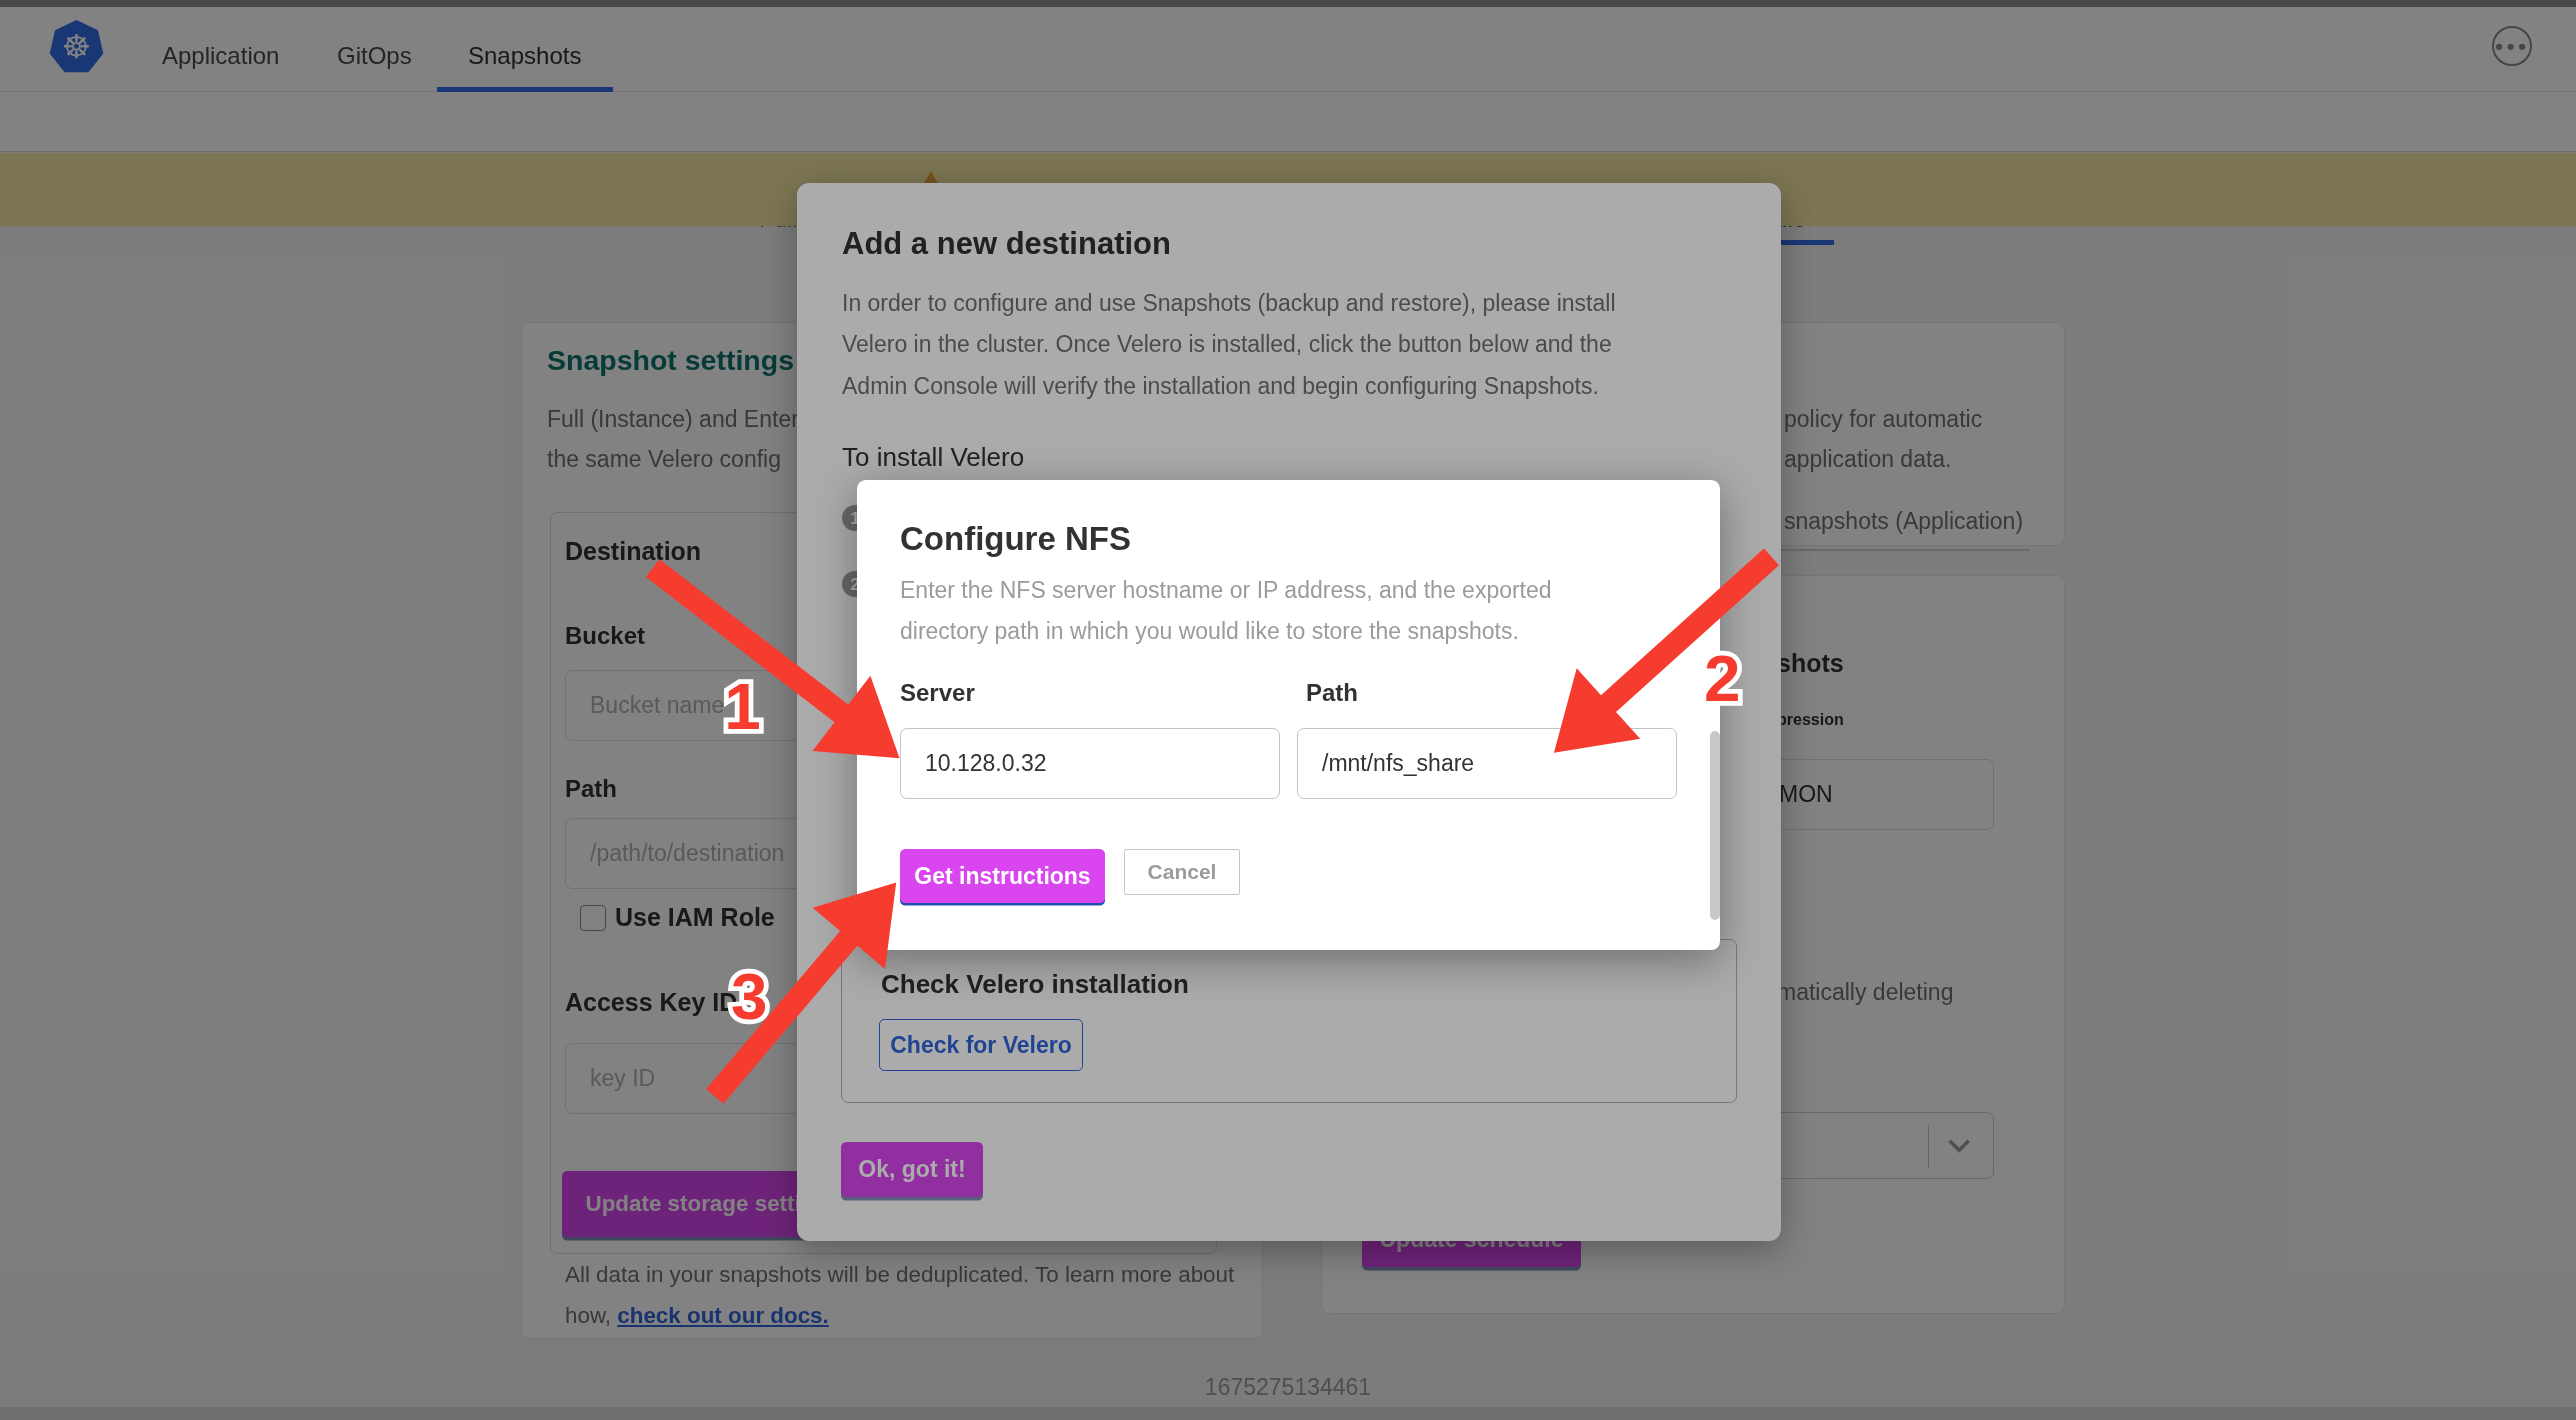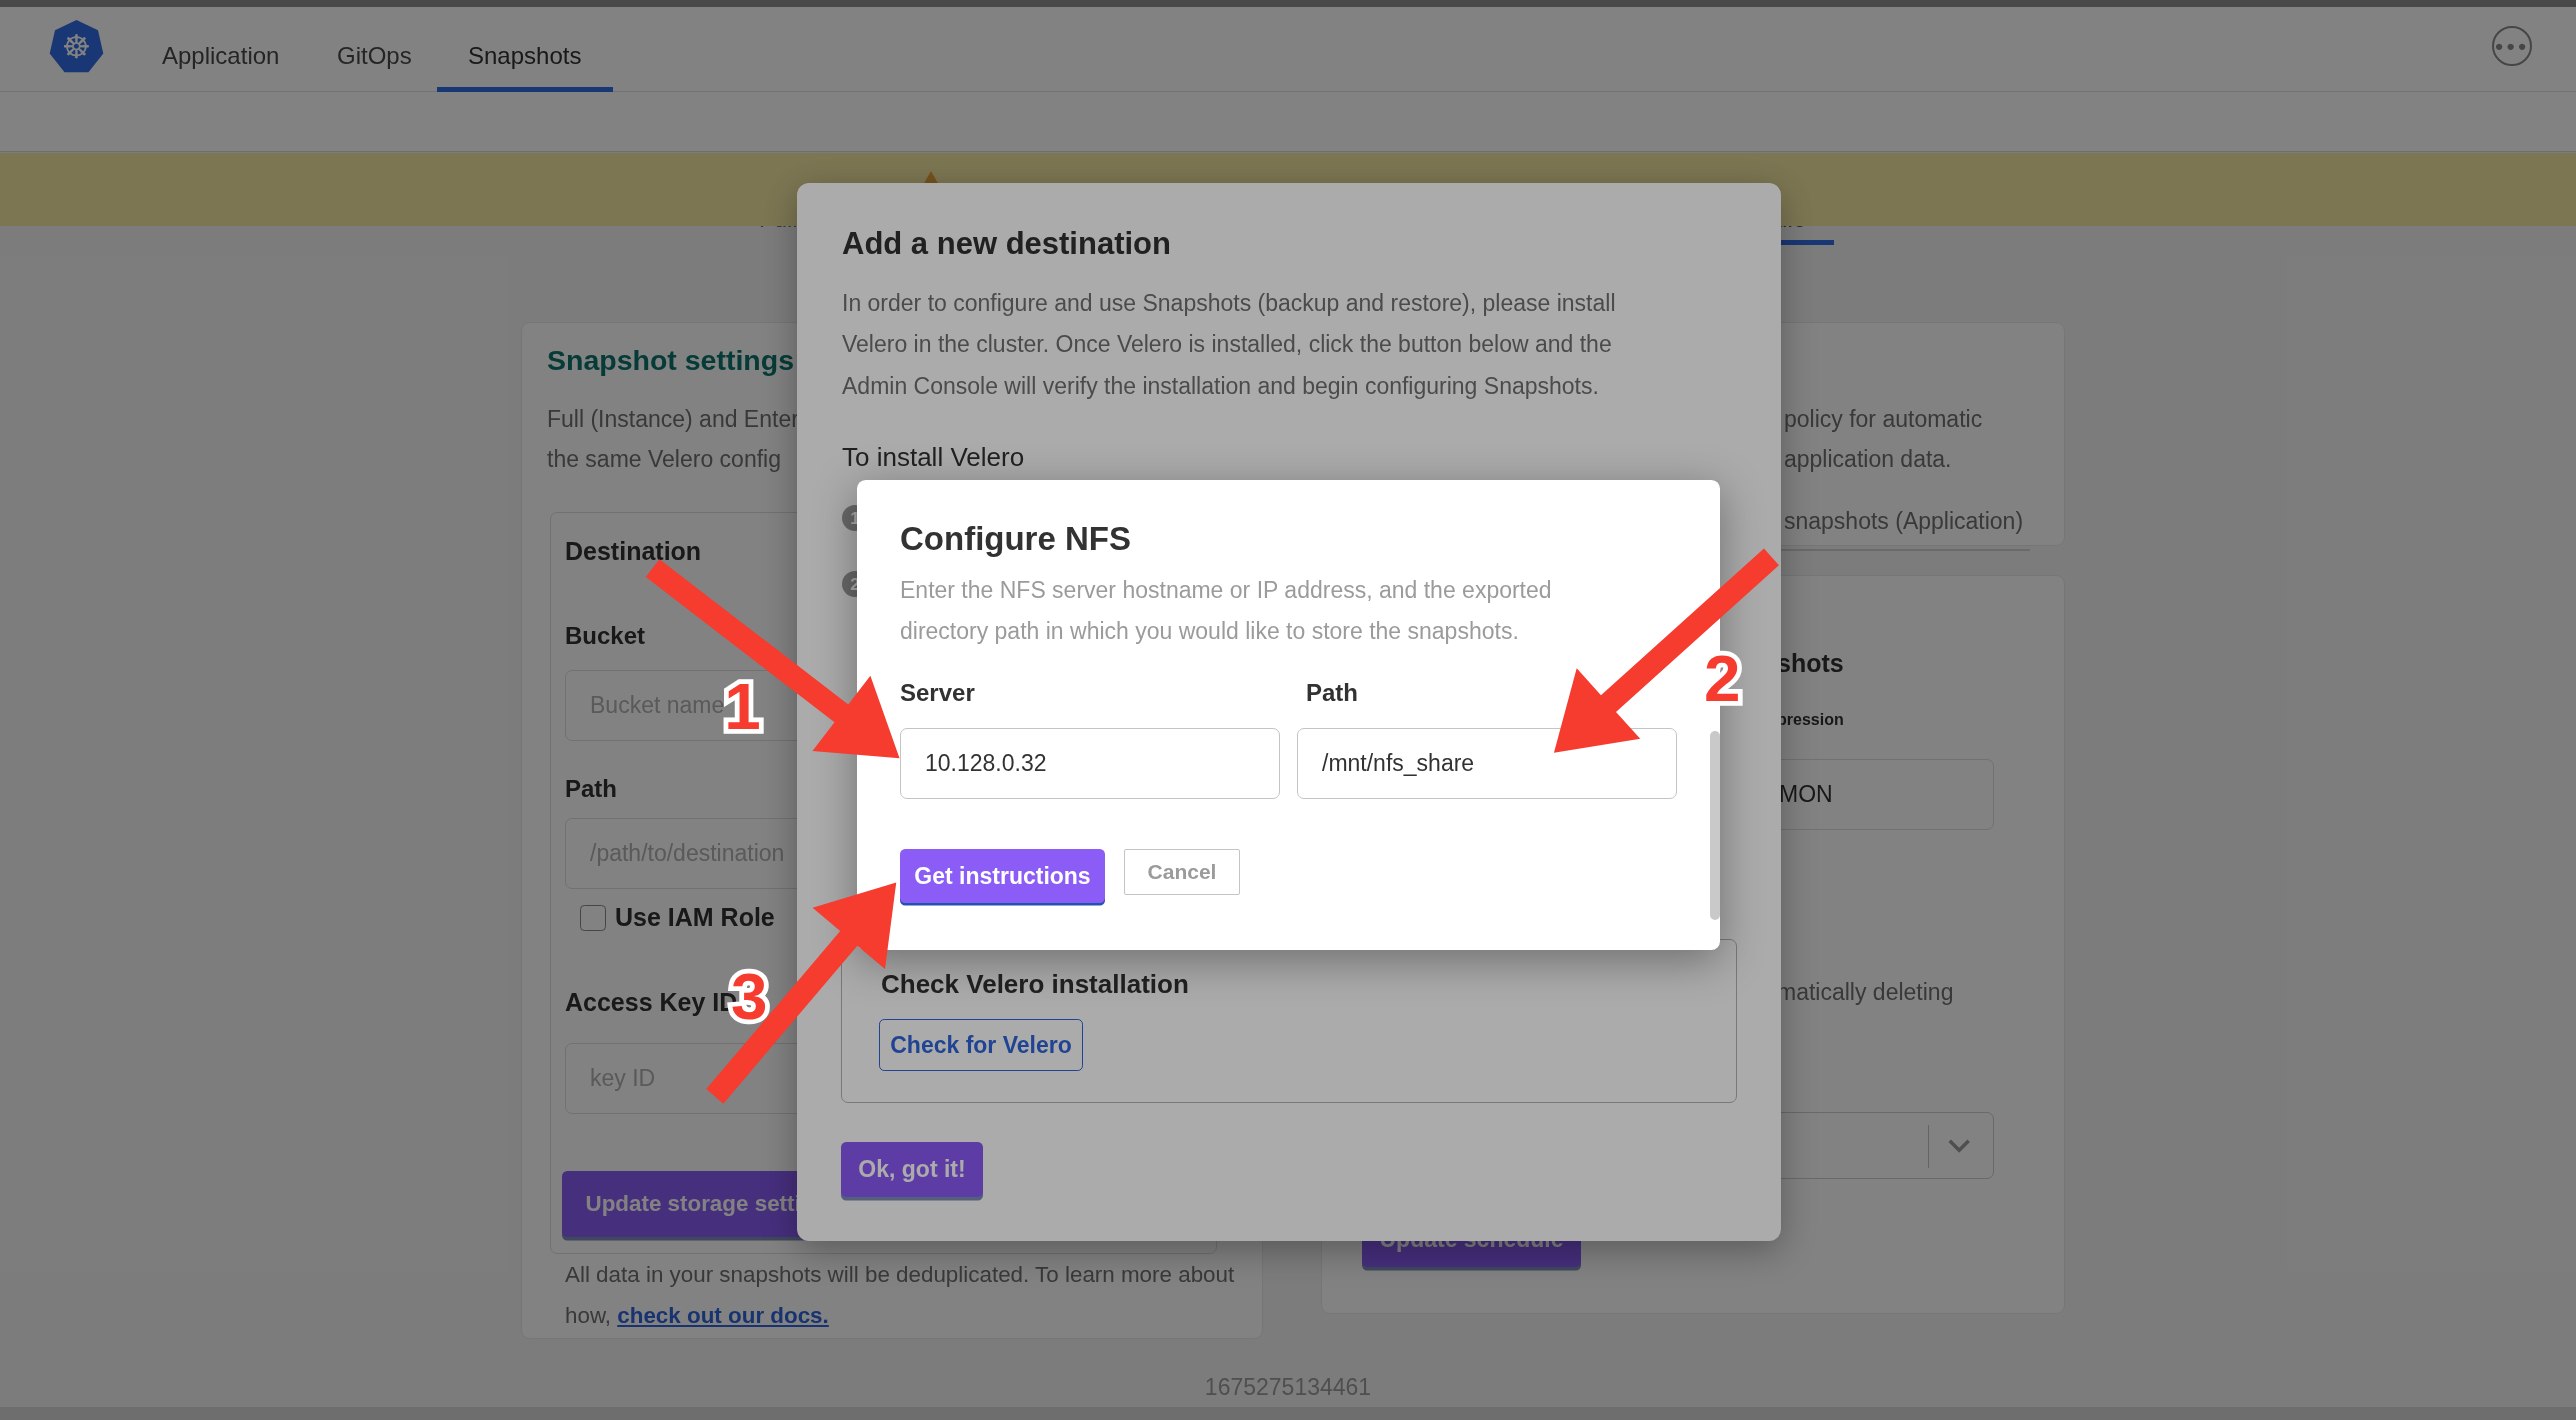--- a/index.html
+++ b/index.html
@@ -31,21 +31,21 @@
 
   .h-settings { top:344px; left:547px; font-size:28.5px; font-weight:bold; color:#0f766e; }
   .p-gray { font-size:23px; color:#717171; }
   .subcard { top:512px; left:550px; width:667px; height:742px; border:0.9px solid #dfdfdf; border-radius:7px; background:#fff; }
   .lbl { font-weight:bold; color:#323232; }
   .field { height:71px; background:#fff; border:0.9px solid #dfdfdf; border-radius:7px; font-size:23px;
            color:#323232; padding:0 24px; font-family:"Liberation Sans", sans-serif; }
   .field::placeholder { color:#b0b0b0; }
   .checkbox { top:905px; left:580px; width:26px; height:26px; border:1.7px solid #8a8a8a; border-radius:4.3px; background:#fff; cursor:pointer; }
   .link-blue { color:#3066DB; text-decoration:underline; cursor:pointer;margin-top:48px; }
-  .btn-blue { background:#8b5cf6; color:#ffffff; font-weight:bold; border:none; border-radius:5.2px;
+  .btn-blue { background:#d946ef; color:#ffffff; font-weight:bold; border:none; border-radius:5.2px;
               font-size:23px; cursor:pointer; box-shadow:0 3.5px 0 rgba(20,50,120,0.55);
               font-family:"Liberation Sans", sans-serif; }
   .upd-storage { top:1171px; left:562px; width:302px; height:66px; font-size:22.4px; }
   .docs-line { font-size:22.4px; color:#717171; }
 
   .r-underline { top:549px; left:1766px; width:264px; height:1.7px; background:#d0d0d0; }
   .mon-field { top:759px; left:1766px; width:228px; }
   .dropdown { top:1112px; left:1766px; width:228px; height:67px; background:#fff; border:0.9px solid #cfcfcf;
               border-radius:7px; cursor:pointer; }
   .dd-divider { position:absolute; top:12px; left:161px; width:0.9px; height:43px; background:#c4c4c4; }

